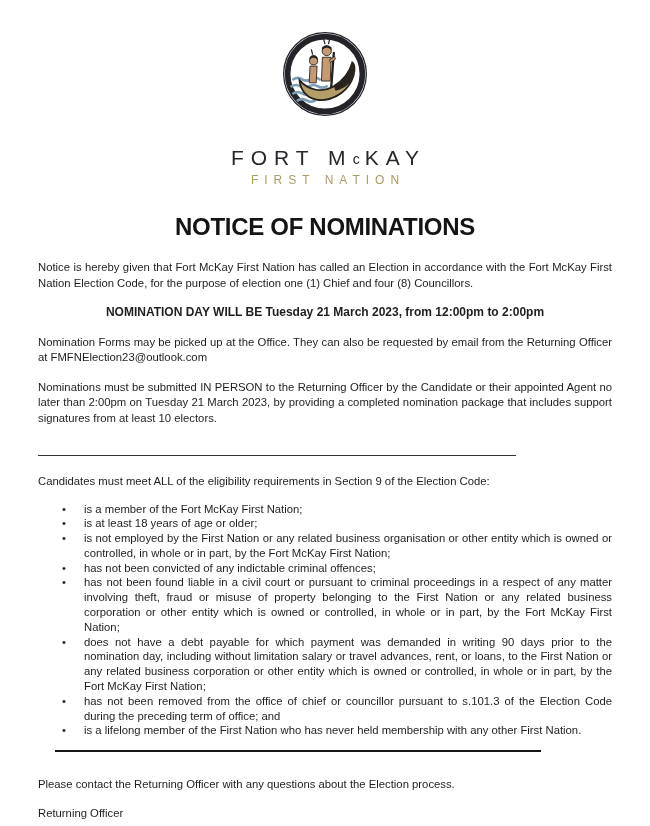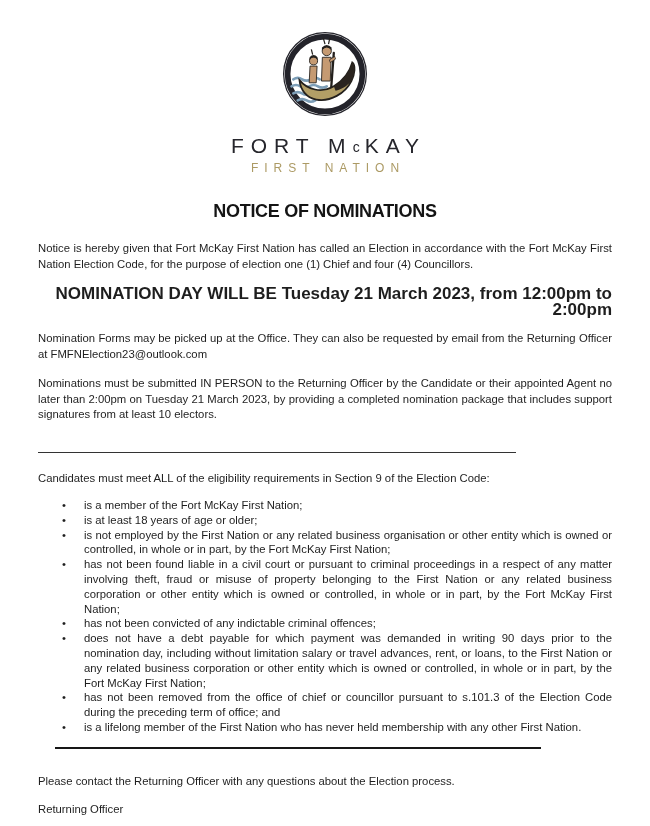--- a/index.html
+++ b/index.html
@@ -16,21 +16,21 @@
   }
   .page {
     width: 574px;
     margin: 0 auto;
     padding-top: 30px;
   }
   
   .logo-block { text-align: center; }
   .logo-block svg { display: inline-block; }
   .wordmark {
-    margin-top: 12px;
+    margin-top: 24px;
     font-size: 21px;
     font-weight: normal;
     letter-spacing: 7px;
     text-indent: 7px;
     color: #26262c;
     white-space: nowrap;
   }
   .wordmark .small-c {
     font-size: 14px;
     letter-spacing: 5px;
@@ -42,38 +42,38 @@
     font-size: 12px;
     letter-spacing: 6px;
     text-indent: 6px;
     color: #ac9a64;
     white-space: nowrap;
   }
   
   .doc-title {
     margin-top: 26px;
     text-align: center;
-    font-size: 18px;
+    font-size: 24px;
     font-weight: bold;
     letter-spacing: -0.3px;
     color: #141414;
   }
   
   .para {
     margin: 14px 0 0 0;
     font-size: 11.3px;
     line-height: 15.5px;
     text-align: justify;
   }
   .para.first { margin-top: 19px; }
   .center-bold {
     margin-top: 14px;
-    text-align: right;
+    text-align: center;
     font-weight: bold;
-    font-size: 17px;
+    font-size: 12px;
     line-height: 15.5px;
   }
   .b { font-weight: normal; }
   .divider-thin {
     margin: 29px auto 0 0;
     width: 478px;
     border: none;
     border-top: 1.8px solid #333333;
   }
   .divider-thick {
@@ -137,21 +137,21 @@
       </g>
       <path d="M21 57 C30 68 46 72 60 64 C70 58 78 48 81 37 C85 40 84 50 80 58 C73 72 56 82 40 79 C29 77 22 68 21 57 Z" fill="#b29e66" stroke="#23201d" stroke-width="2"></path>
       <path d="M60 64 C70 58 78 48 81 37 C85 40 84 50 80 58 C75 64 68 68 62 69 Z" fill="#2a241f"></path>
     </svg>
     <div class="wordmark"><span>FORT M</span><span class="small-c">c</span><span>KAY</span></div>
     <div class="logo-subtitle">FIRST NATION</div>
   </div>
 
   <div class="doc-title">NOTICE OF NOMINATIONS</div>
 
-  <p class="para first">Notice is hereby given that Fort McKay First Nation has called an Election in accordance with the Fort McKay First Nation Election Code, for the purpose of election one (1) Chief and four (4) Councillors.</p>
+  <p class="para first">Notice is hereby given that Fort McKay First Nation has called an Election in accordance with the Fort McKay First Nation Election Code, for the purpose of election one (1) Chief and four (8) Councillors.</p>
 
   <div class="center-bold">
     <div>NOMINATION DAY WILL BE Tuesday 21 March 2023, from 12:00pm to 2:00pm</div>
   </div>
 
   <p class="para"><span class="b">Nomination Forms</span><span> may be picked up at the Office.  They can also be requested by email from the Returning Officer at FMFNElection23@outlook.com</span></p>
 
   <p class="para"><span>Nominations must be submitted </span><span class="b">IN PERSON</span><span> to the Returning Officer by the Candidate or their appointed Agent no later than </span><span class="b">2:00pm on Tuesday 21 March 2023,</span><span> by providing a completed nomination package that includes support signatures from at least 10 electors.</span></p>
 
   <hr class="divider-thin">
@@ -166,25 +166,25 @@
     <div class="bullet-row">
         <span class="bullet-dot"></span>
         <span class="bullet-text">is at least 18 years of age or older;</span>
       </div>
     <div class="bullet-row">
         <span class="bullet-dot"></span>
         <span class="bullet-text">is not employed by the First Nation or any related business organisation or other entity which is owned or controlled, in whole or in part, by the Fort McKay First Nation;</span>
       </div>
     <div class="bullet-row">
         <span class="bullet-dot"></span>
+        <span class="bullet-text">has not been convicted of any indictable criminal offences;</span>
+      </div>
+    <div class="bullet-row">
+        <span class="bullet-dot"></span>
         <span class="bullet-text">has not been found liable in a civil court or pursuant to criminal proceedings in a respect of any matter involving theft, fraud or misuse of property belonging to the First Nation or any related business corporation or other entity which is owned or controlled, in whole or in part, by the Fort McKay First Nation;</span>
-      </div>
-    <div class="bullet-row">
-        <span class="bullet-dot"></span>
-        <span class="bullet-text">has not been convicted of any indictable criminal offences;</span>
       </div>
     <div class="bullet-row">
         <span class="bullet-dot"></span>
         <span class="bullet-text">does not have a debt payable for which payment was demanded in writing 90 days prior to the nomination day, including without limitation salary or travel advances, rent, or loans, to the First Nation or any related business corporation or other entity which is owned or controlled, in whole or in part, by the Fort McKay First Nation;</span>
       </div>
     <div class="bullet-row">
         <span class="bullet-dot"></span>
         <span class="bullet-text">has not been removed from the office of chief or councillor pursuant to s.101.3 of the Election Code during the preceding term of office; and</span>
       </div>
     <div class="bullet-row">

